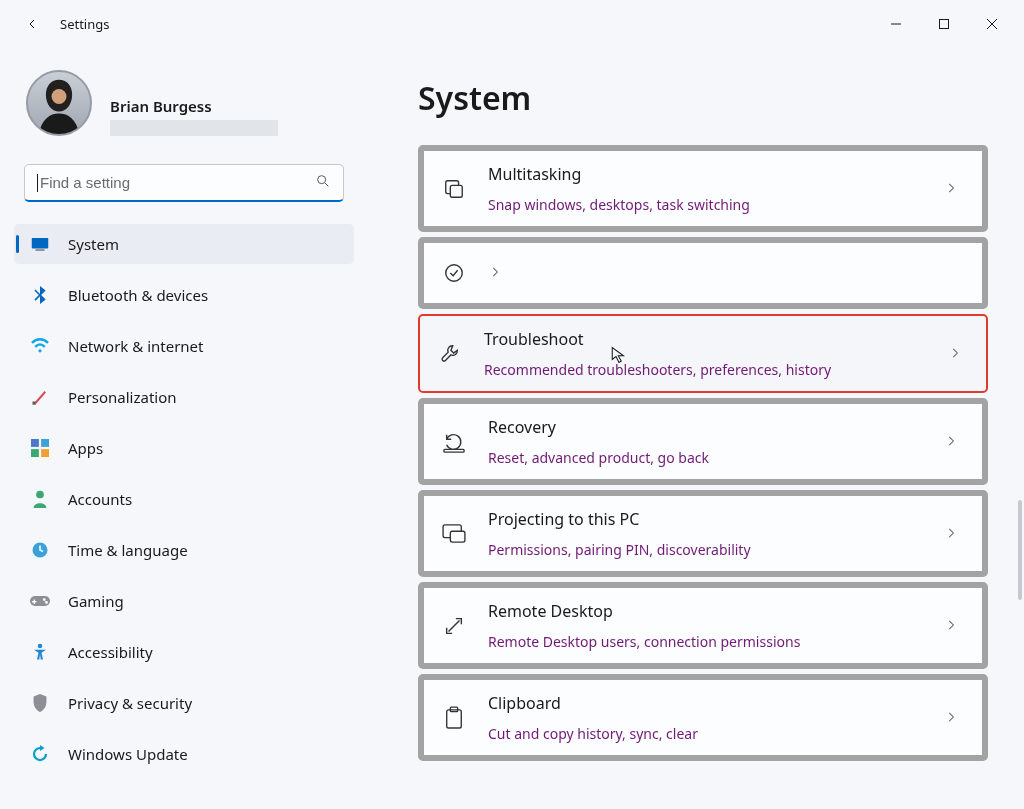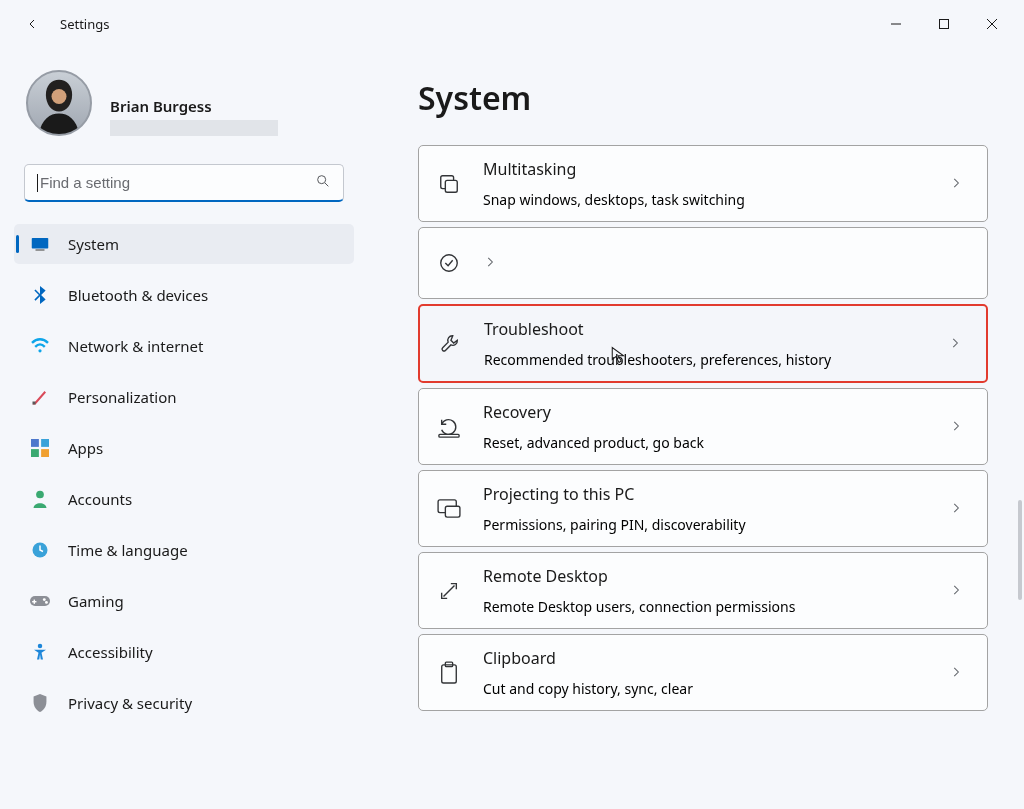--- a/index.html
+++ b/index.html
@@ -150,21 +150,21 @@
   .card-list {
     display: flex;
     flex-direction: column;
     gap: 5px;
     overflow-y: auto;
     padding-right: 6px;
     padding-bottom: 10px;
   }
   .card {
     background: #fcfdfe;
-    border: 1px solid #a3a3a3;
+    border: 6px solid #a3a3a3;
     border-radius: 5px;
     min-height: 72px;
     display: flex;
     align-items: center;
     padding: 0 24px 0 18px;
     position: relative;
   }
   .card.highlighted {
     border: 2px solid #e23b2e;
     background: #f4f6fa;
@@ -172,21 +172,21 @@
   }
   .card-icon {
     width: 24px; height: 24px;
     color: #3a3c3f;
     margin-right: 22px;
     display: flex; align-items: center; justify-content: center;
     flex-shrink: 0;
   }
   .card-text { flex: 1; padding: 12px 0; }
   .card-title { font-size: 16px; font-weight: 400; }
-  .card-sub { font-size: 14px; color: #000000; margin-top: 10px; }
+  .card-sub { font-size: 14px; color: #701a75; margin-top: 10px; }
   .chevron { color: #62666b; }
 
   .hl-cursor {
     position: absolute;
     left: 610px;
     top: 346px;
     pointer-events: none;
   }
 
   
@@ -348,20 +348,29 @@
     <span class="nav-label">Accessibility</span>
         </div>
         <div class="nav-item">
     <span class="nav-icon">
             <svg width="16" height="18" viewBox="0 0 24 28" fill="#8c8f96">
               <path d="M12 0 L22 4 L22 12 C22 20 17 26 12 28 C7 26 2 20 2 12 L2 4 Z"></path>
             </svg>
           </span>
     <span class="nav-label">Privacy &amp; security</span>
         </div>
+        <div class="nav-item">
+    <span class="nav-icon">
+            <svg width="18" height="18" viewBox="0 0 24 24" fill="none" stroke="#0aa0c6" stroke-width="3">
+              <path d="M20 12 A8 8 0 1 1 12 4"></path>
+              <path d="M12 0 L12 8 L18 4 Z" fill="#0aa0c6" stroke="none"></path>
+            </svg>
+          </span>
+    <span class="nav-label">Windows Update</span>
+        </div>
       </div>
   </div>
 
   <div class="main">
     <h1 class="page-title">System</h1>
     <div class="card-list" id="cards">
         <div class="card">
     <span class="card-icon">
             <svg width="22" height="22" viewBox="0 0 24 24" stroke="#323437" stroke-width="1.5" fill="none">
               <rect x="3" y="3" width="14" height="14" rx="2"></rect>

